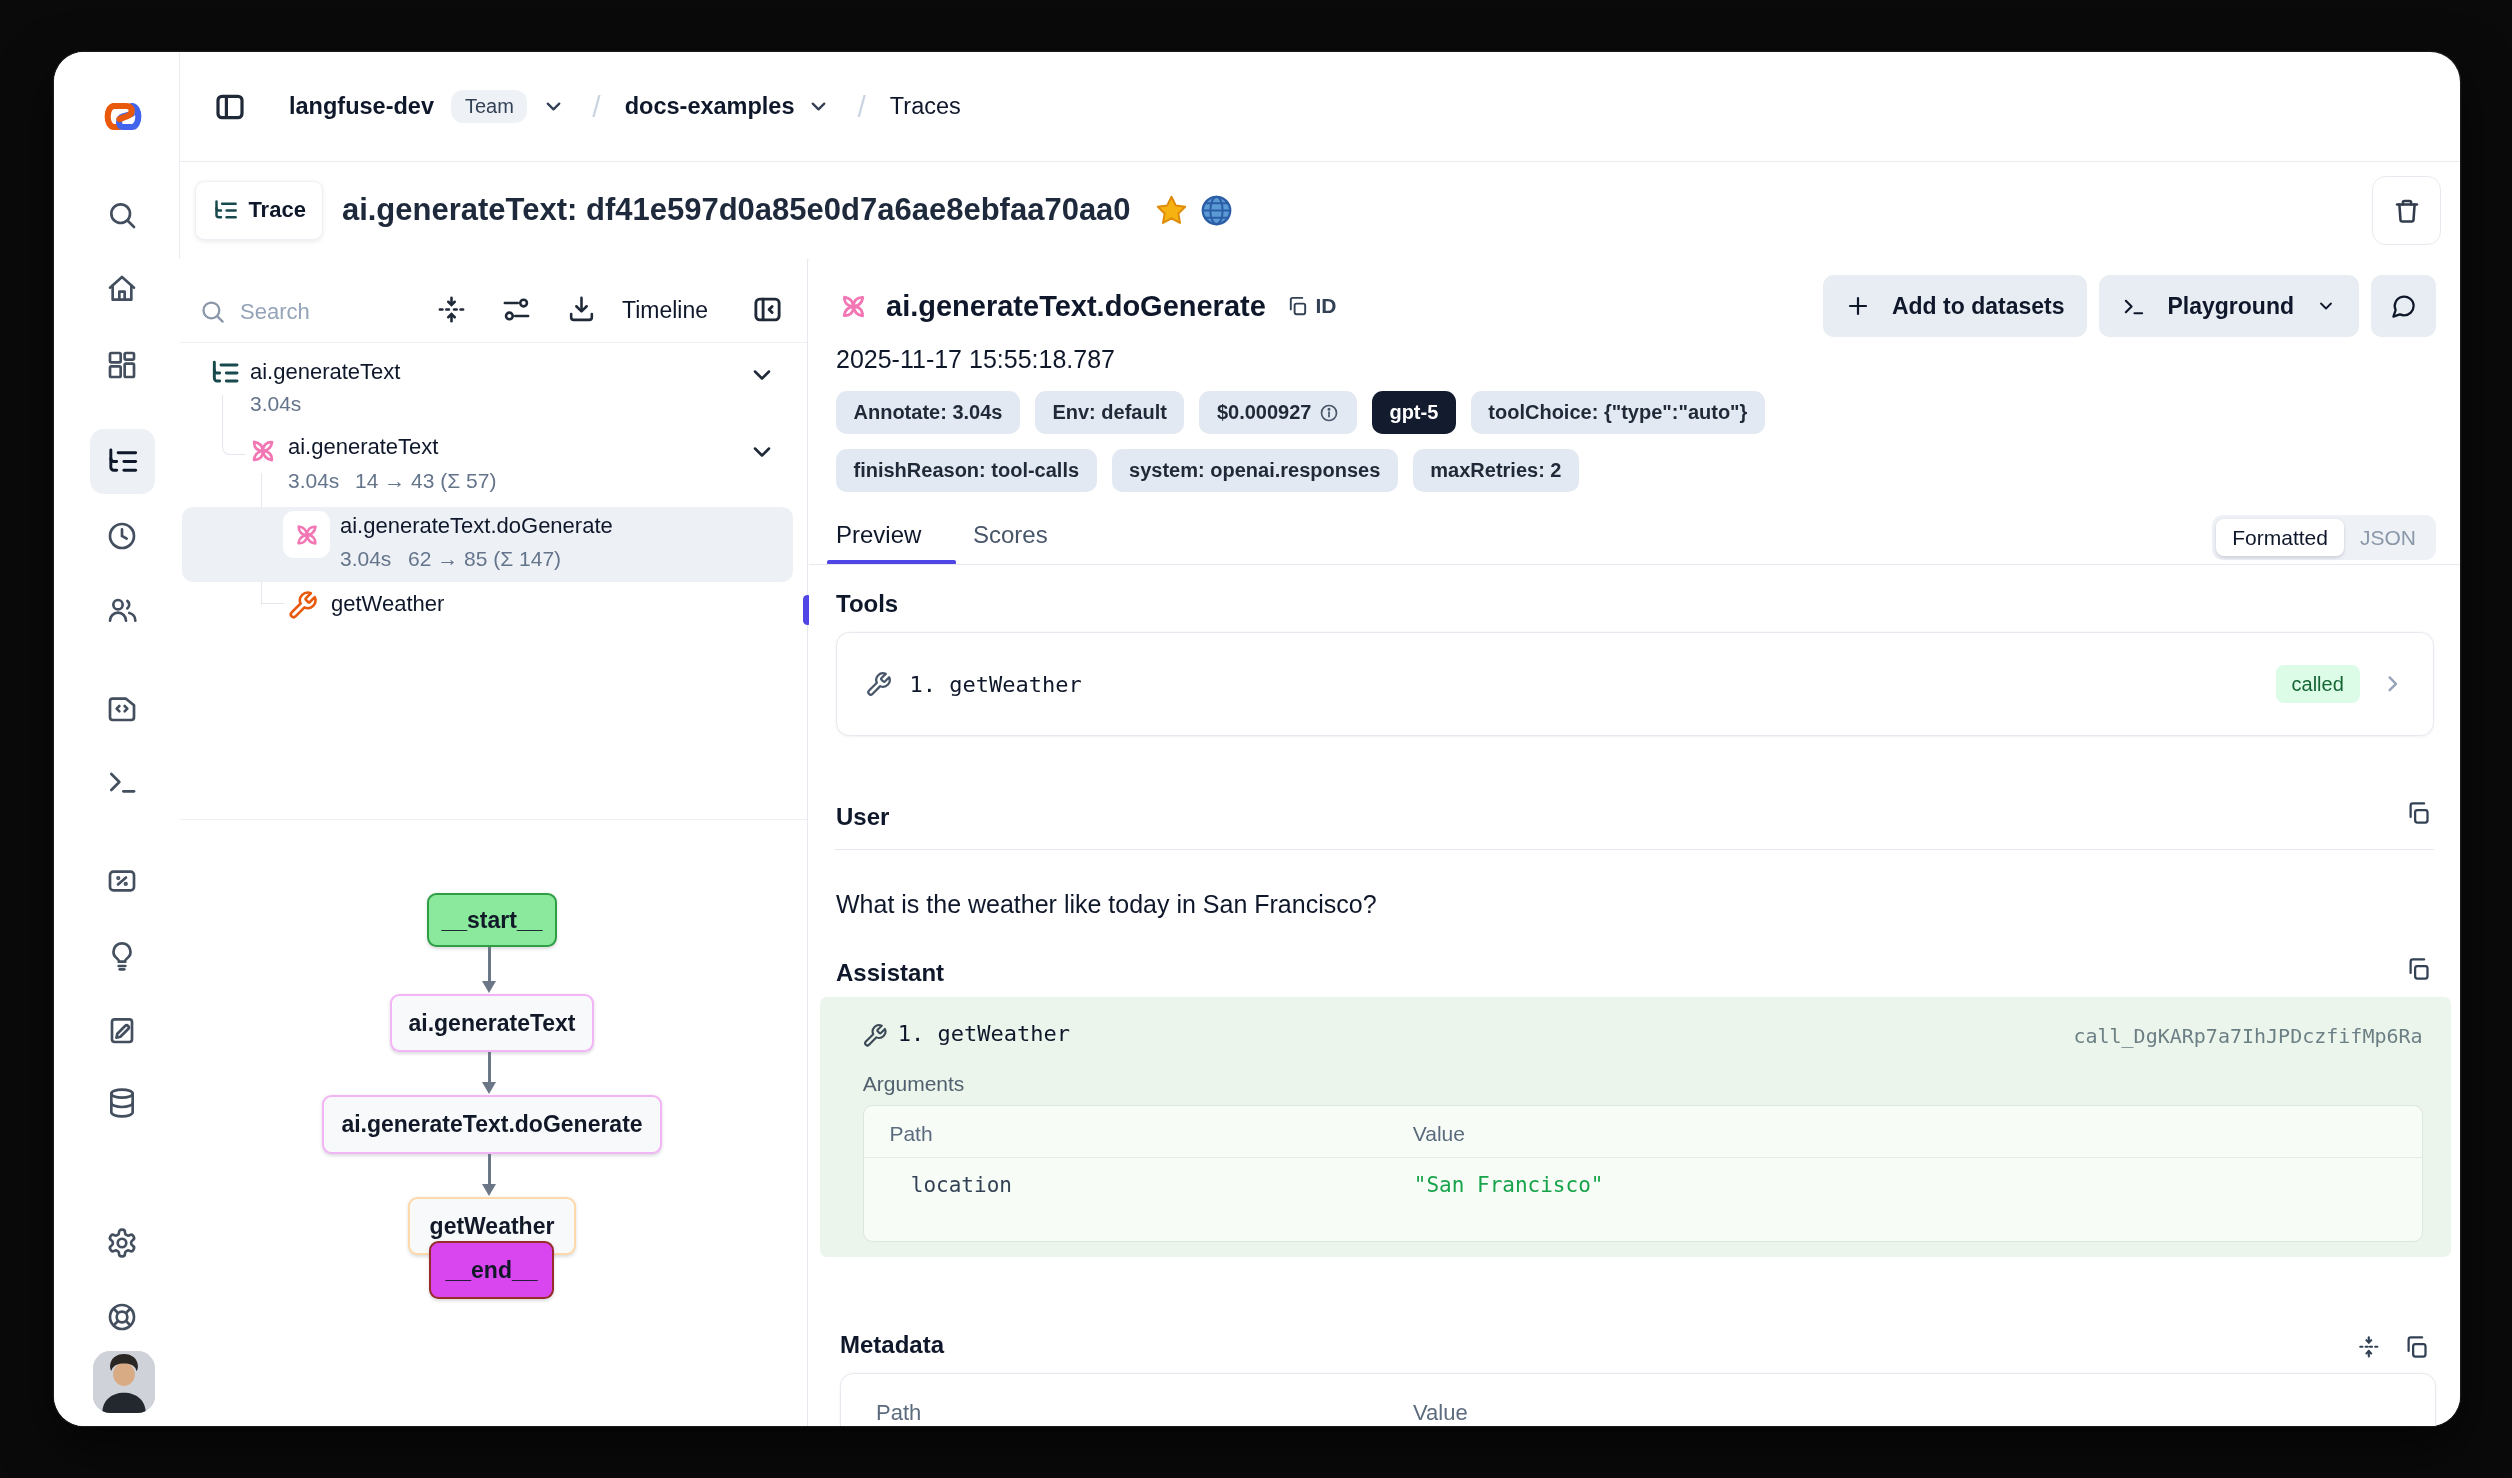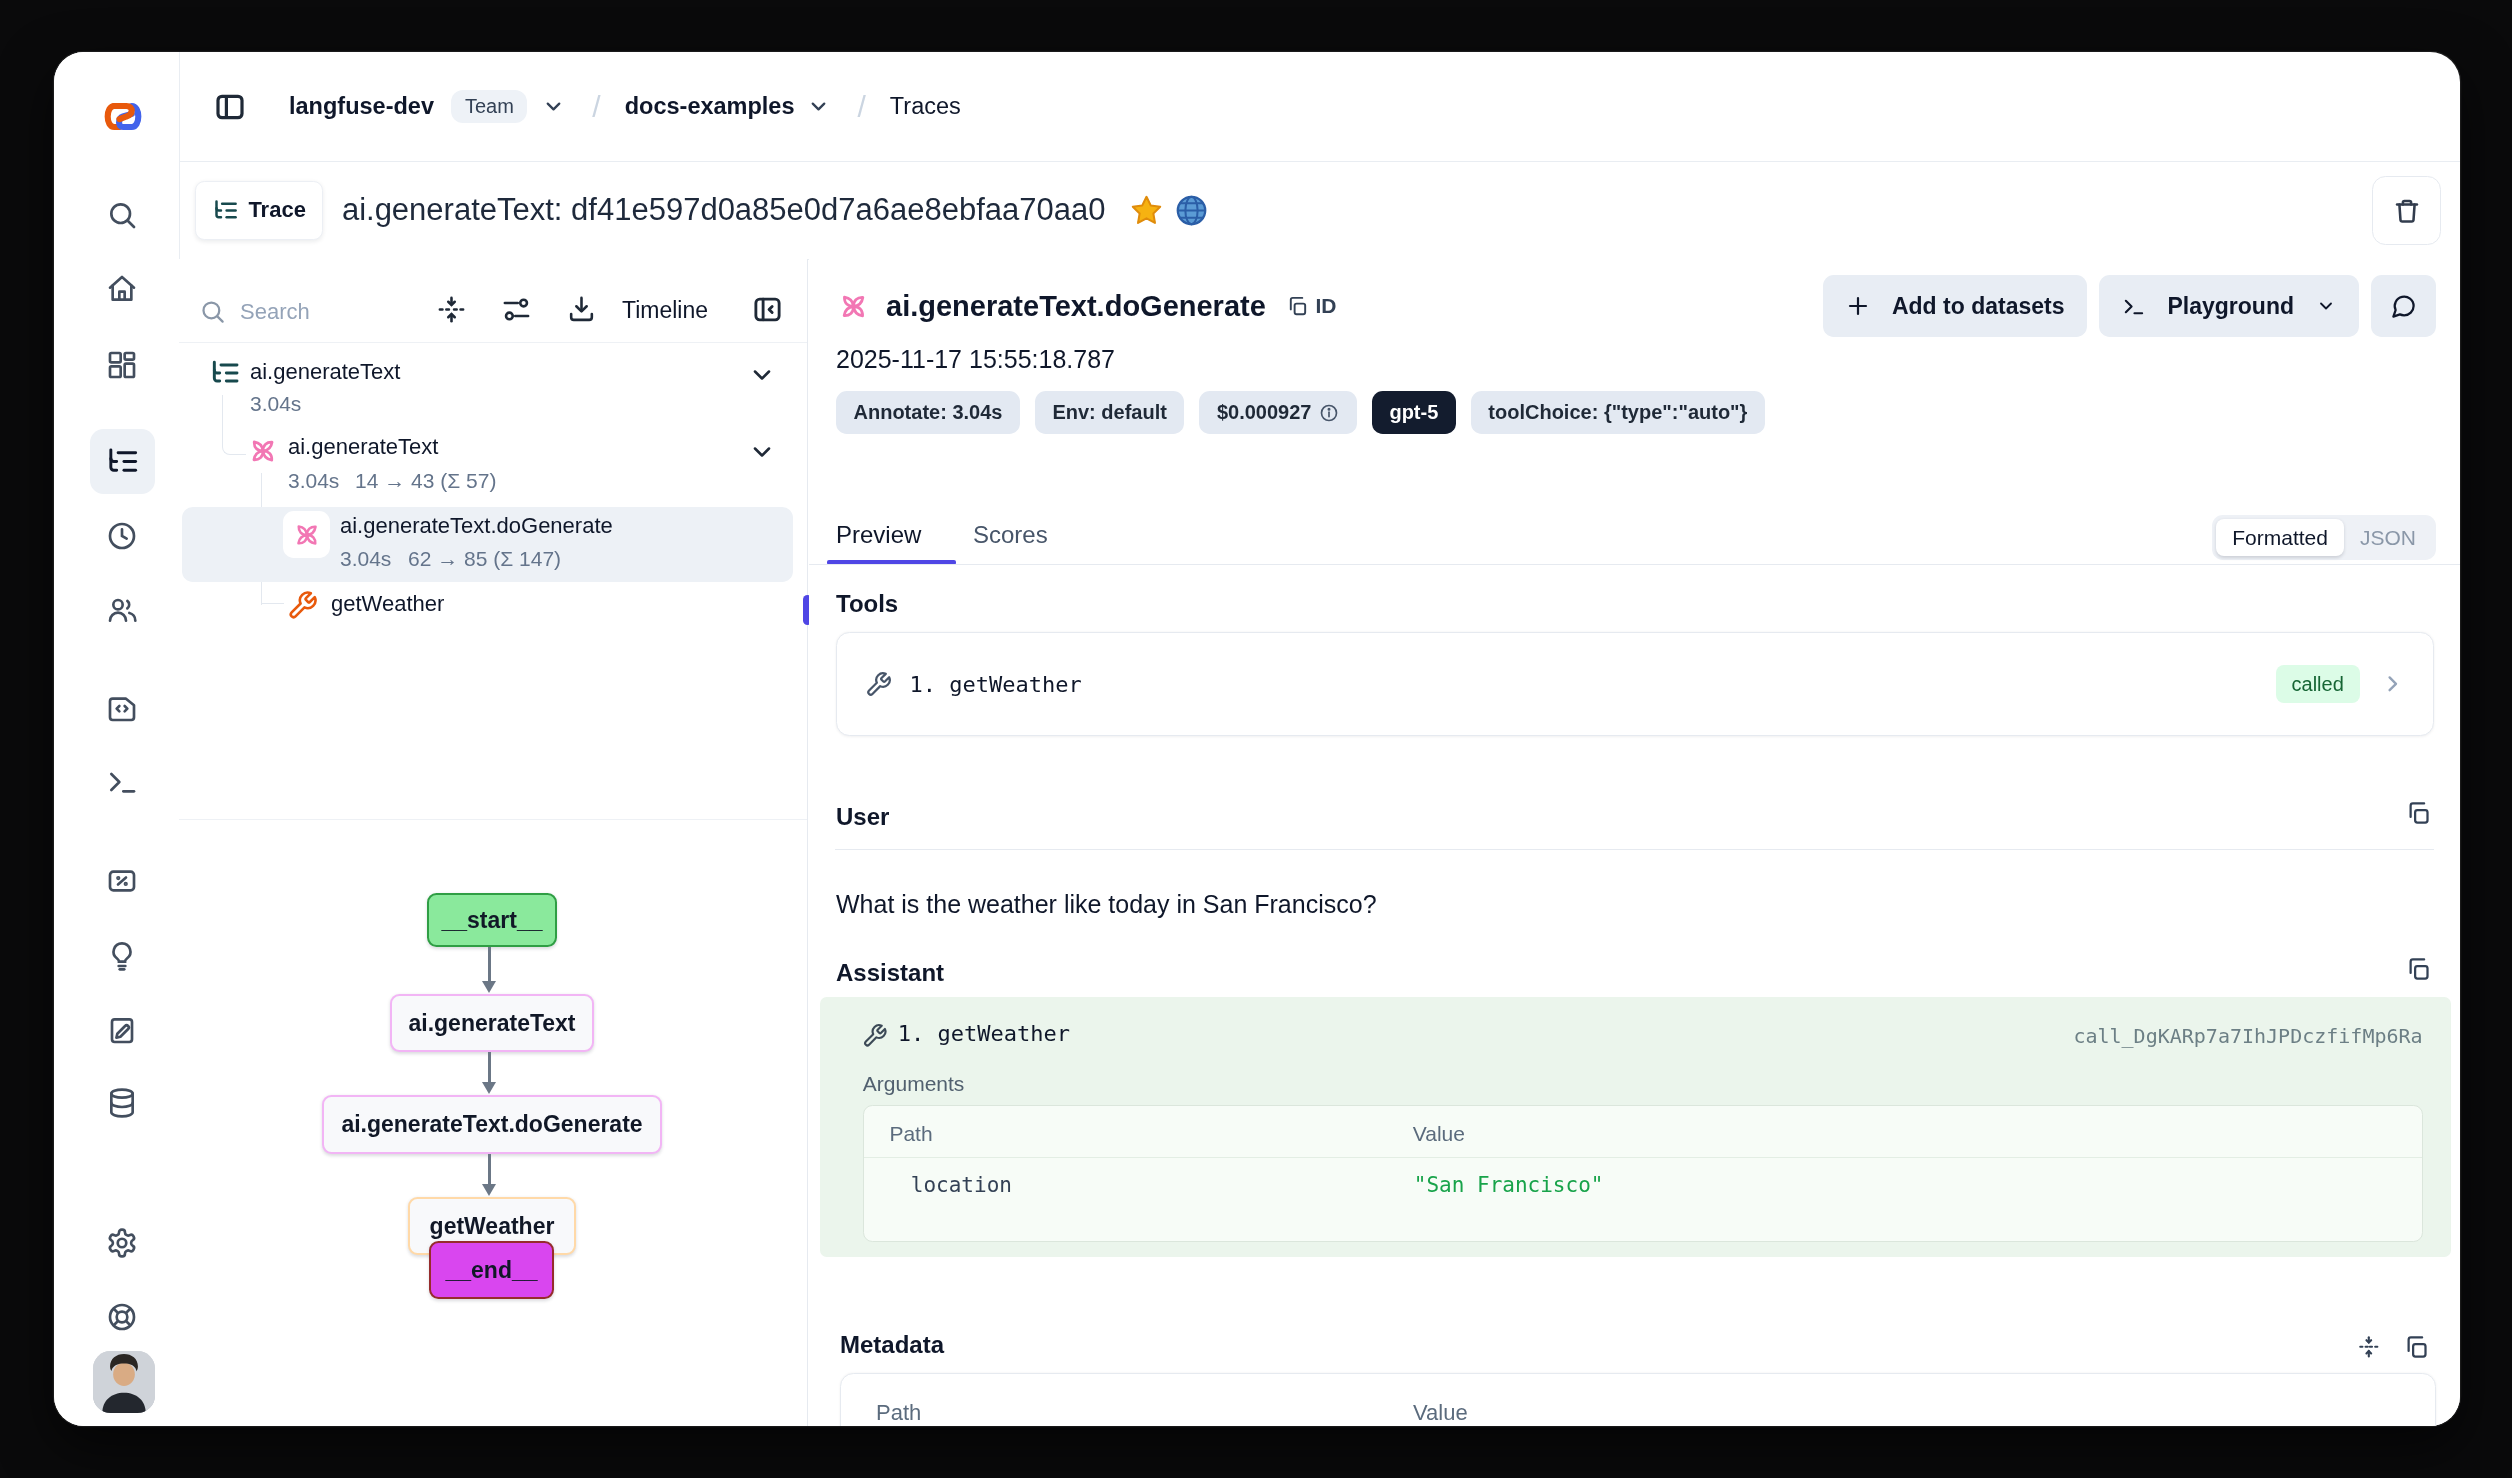--- a/index.html
+++ b/index.html
@@ -23,21 +23,21 @@
     background:linear-gradient(180deg,#d8dbe0,#b9bec6)}
 
   
   .topbar{position:absolute;left:125px;top:0;right:0;height:109px;border-bottom:1.3px solid #e9edf2;display:flex;align-items:center}
   .crumb-main{font-size:23.5px;font-weight:700;color:#0f172a}
   .crumb-badge{background:#eef2f7;border-radius:12px;padding:5.4px 13.5px;font-size:20px;font-weight:500;color:#334155}
   .crumb-slash{font-size:30px;color:#cbd5e1;font-weight:300}
   .tracebar{position:absolute;left:125px;top:109px;right:0;height:98px;border-bottom:1.3px solid #e9edf2;display:flex;align-items:center}
   .trace-chip{display:flex;align-items:center;gap:9.4px;background:#fff;border:1.3px solid #eceff4;border-radius:9.4px;
     padding:15px 16px;box-shadow:0 1.3px 4px rgba(15,23,42,.08);font-size:22px;font-weight:700;color:#0f172a}
-  .trace-title{font-size:31px;font-weight:400;color:#1e293b}
+  .trace-title{font-size:31px;font-weight:700;color:#1e293b}
   .iconbtn{display:flex;align-items:center;justify-content:center;background:#fff;border:1.3px solid #e6eaf0;border-radius:13.5px}
 
   
   .content{position:absolute;left:125px;top:207px;right:0;bottom:0}
   .left-panel{position:absolute;left:0;top:0;width:628px;height:100%;overflow:hidden;background:#fff}
   .v-divider{position:absolute;left:628px;top:0;width:1.3px;height:100%;background:#e6eaf0}
   .resize-handle{position:absolute;left:-4px;top:336px;width:9.4px;height:30px;border-radius:5.4px;background:#4f46e5}
   .right-panel{position:absolute;left:630px;top:0;right:0;height:100%;overflow:hidden;background:#fff}
 
   
@@ -457,20 +457,31 @@
               <circle cx="12" cy="7.6" r="0.8" fill="#475569"></circle>
             </svg>
         </span>
         <span class="badge dark">
             <span>gpt-5</span>
           </span>
         <span class="badge">
             <span>toolChoice: {"type":"auto"}</span>
           </span>
       </div>
+      <div class="abs flex" style="left:27px;top:190px;gap:15px">
+        <span class="badge">
+            <span>finishReason: tool-calls</span>
+          </span>
+        <span class="badge">
+            <span>system: openai.responses</span>
+          </span>
+        <span class="badge">
+            <span>maxRetries: 2</span>
+          </span>
+      </div>
 
       <span class="abs tab nowrap" style="left:27px;top:262px;color:#0f172a">Preview</span>
       <span class="abs tab nowrap" style="left:164px;top:262px;color:#475569">Scores</span>
       <div class="abs" style="left:17.5px;top:301px;width:129px;height:5.4px;background:#4f46e5;border-radius:2px"></div>
       <div class="abs" style="left:0;top:305px;right:0;height:1.3px;background:#e6eaf0"></div>
       <div class="abs seg" style="right:24px;top:256px">
         <span class="on">Formatted</span>
         <span class="off">JSON</span>
       </div>
 

